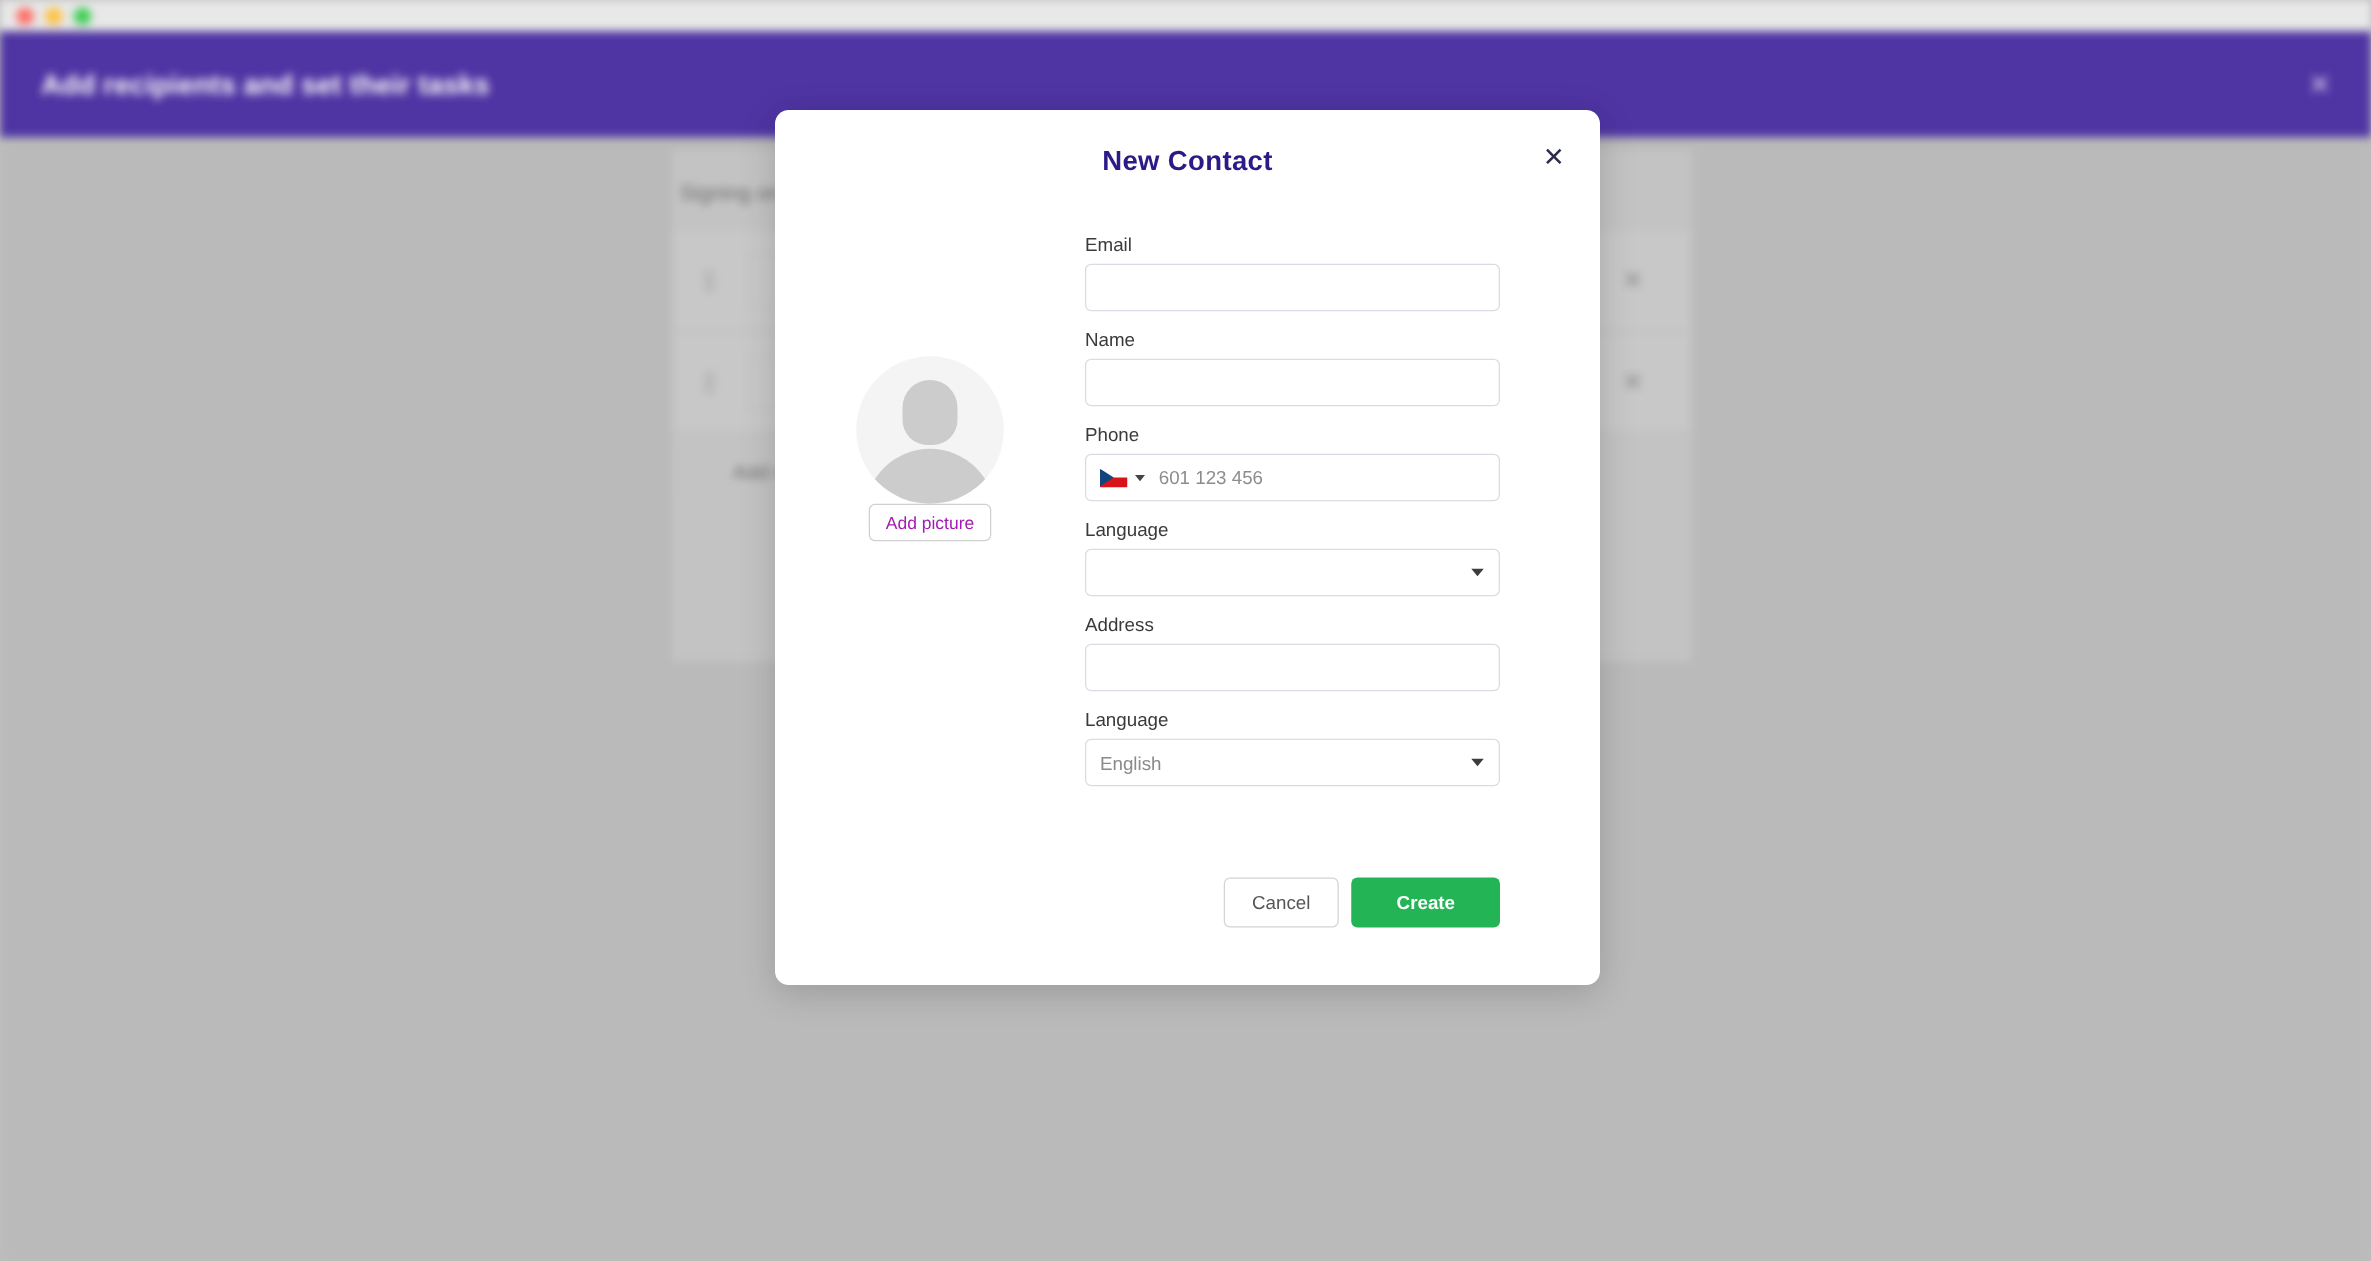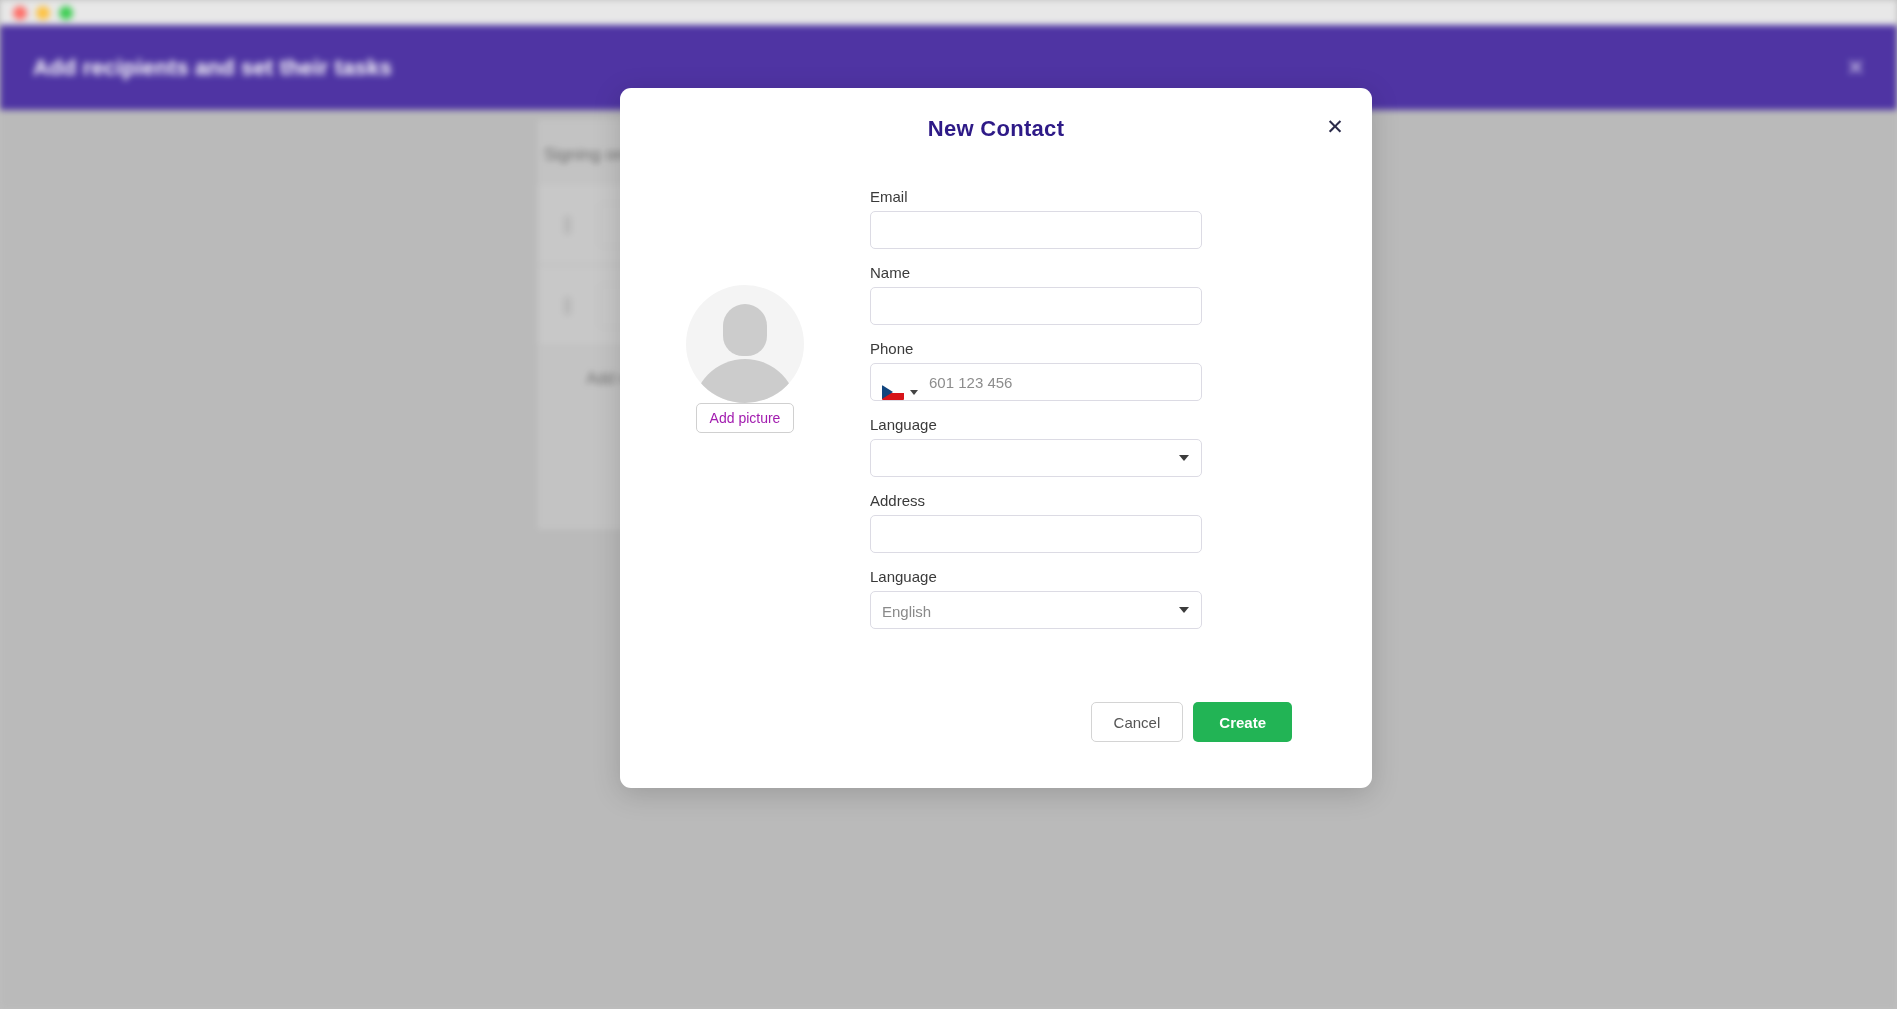--- a/index.html
+++ b/index.html
@@ -86,21 +86,21 @@
     width: 66px; height: 42px;
     background: #3498db; border-radius: 5px;
     display: flex; align-items: center; justify-content: center;
     color: #ffffff; font-size: 16px; font-weight: bold;
   }
 
   
   .modal-scrim { position: absolute; inset: 0; background: rgba(255,255,255,0.10); }
   .modal {
     position: absolute;
-    left: 620px; top: 88px; width: 752px; height: 700px;
+    left: 620px; top: 88px; width: 660px; height: 700px;
     background: #ffffff;
     border-radius: 11px;
     box-shadow: 0 6px 28px rgba(0,0,0,.17);
   }
   .modal-title {
     position: absolute; top: 0; left: 0; right: 0;
     text-align: center; margin-top: 28px;
     font-size: 22px; font-weight: bold; color: #2e1a87;
     letter-spacing: .3px;
   }
@@ -159,21 +159,21 @@
     font-size: 15px; color: #333;
     font-family: "Liberation Sans", sans-serif;
     outline: none;
   }
   .field-input::placeholder { color: #8d8d8d; }
 
   .phone-wrap {
     width: 332px; height: 38px;
     border: 1px solid #dcdbe4; border-radius: 5px;
     background: #fff;
-    display: flex; align-items: flex-end;
+    display: flex; align-items: center;
   }
   .flag-select {
     display: flex; align-items: center; gap: 6px;
     padding: 0 7px 0 11px; cursor: pointer;
   }
   .flag-cz {
     width: 22px; height: 15px; position: relative; overflow: hidden;
     border-radius: 1px;
   }
   .flag-cz .cz-white { position: absolute; inset: 0 0 50% 0; background: #ffffff; }
@@ -225,21 +225,21 @@
     font-size: 15px; cursor: pointer;
     font-family: "Liberation Sans", sans-serif;
     display: inline-flex; align-items: center; justify-content: center;
   }
   .btn-cancel {
     background: #ffffff; border: 1px solid #d4d4d4; color: #555;
     padding: 0 22px;
   }
   .btn-create {
     background: #22b455; border: none; color: #ffffff; font-weight: bold;
-    padding: 0 26px;
+    padding: 0 36px;
   }
 </style>
 </head>
 <body>
 
 <div class="app-bg">
 
   <div class="titlebar">
     <span class="tl-dot tl-red"></span>
     <span class="tl-dot tl-yellow"></span>

